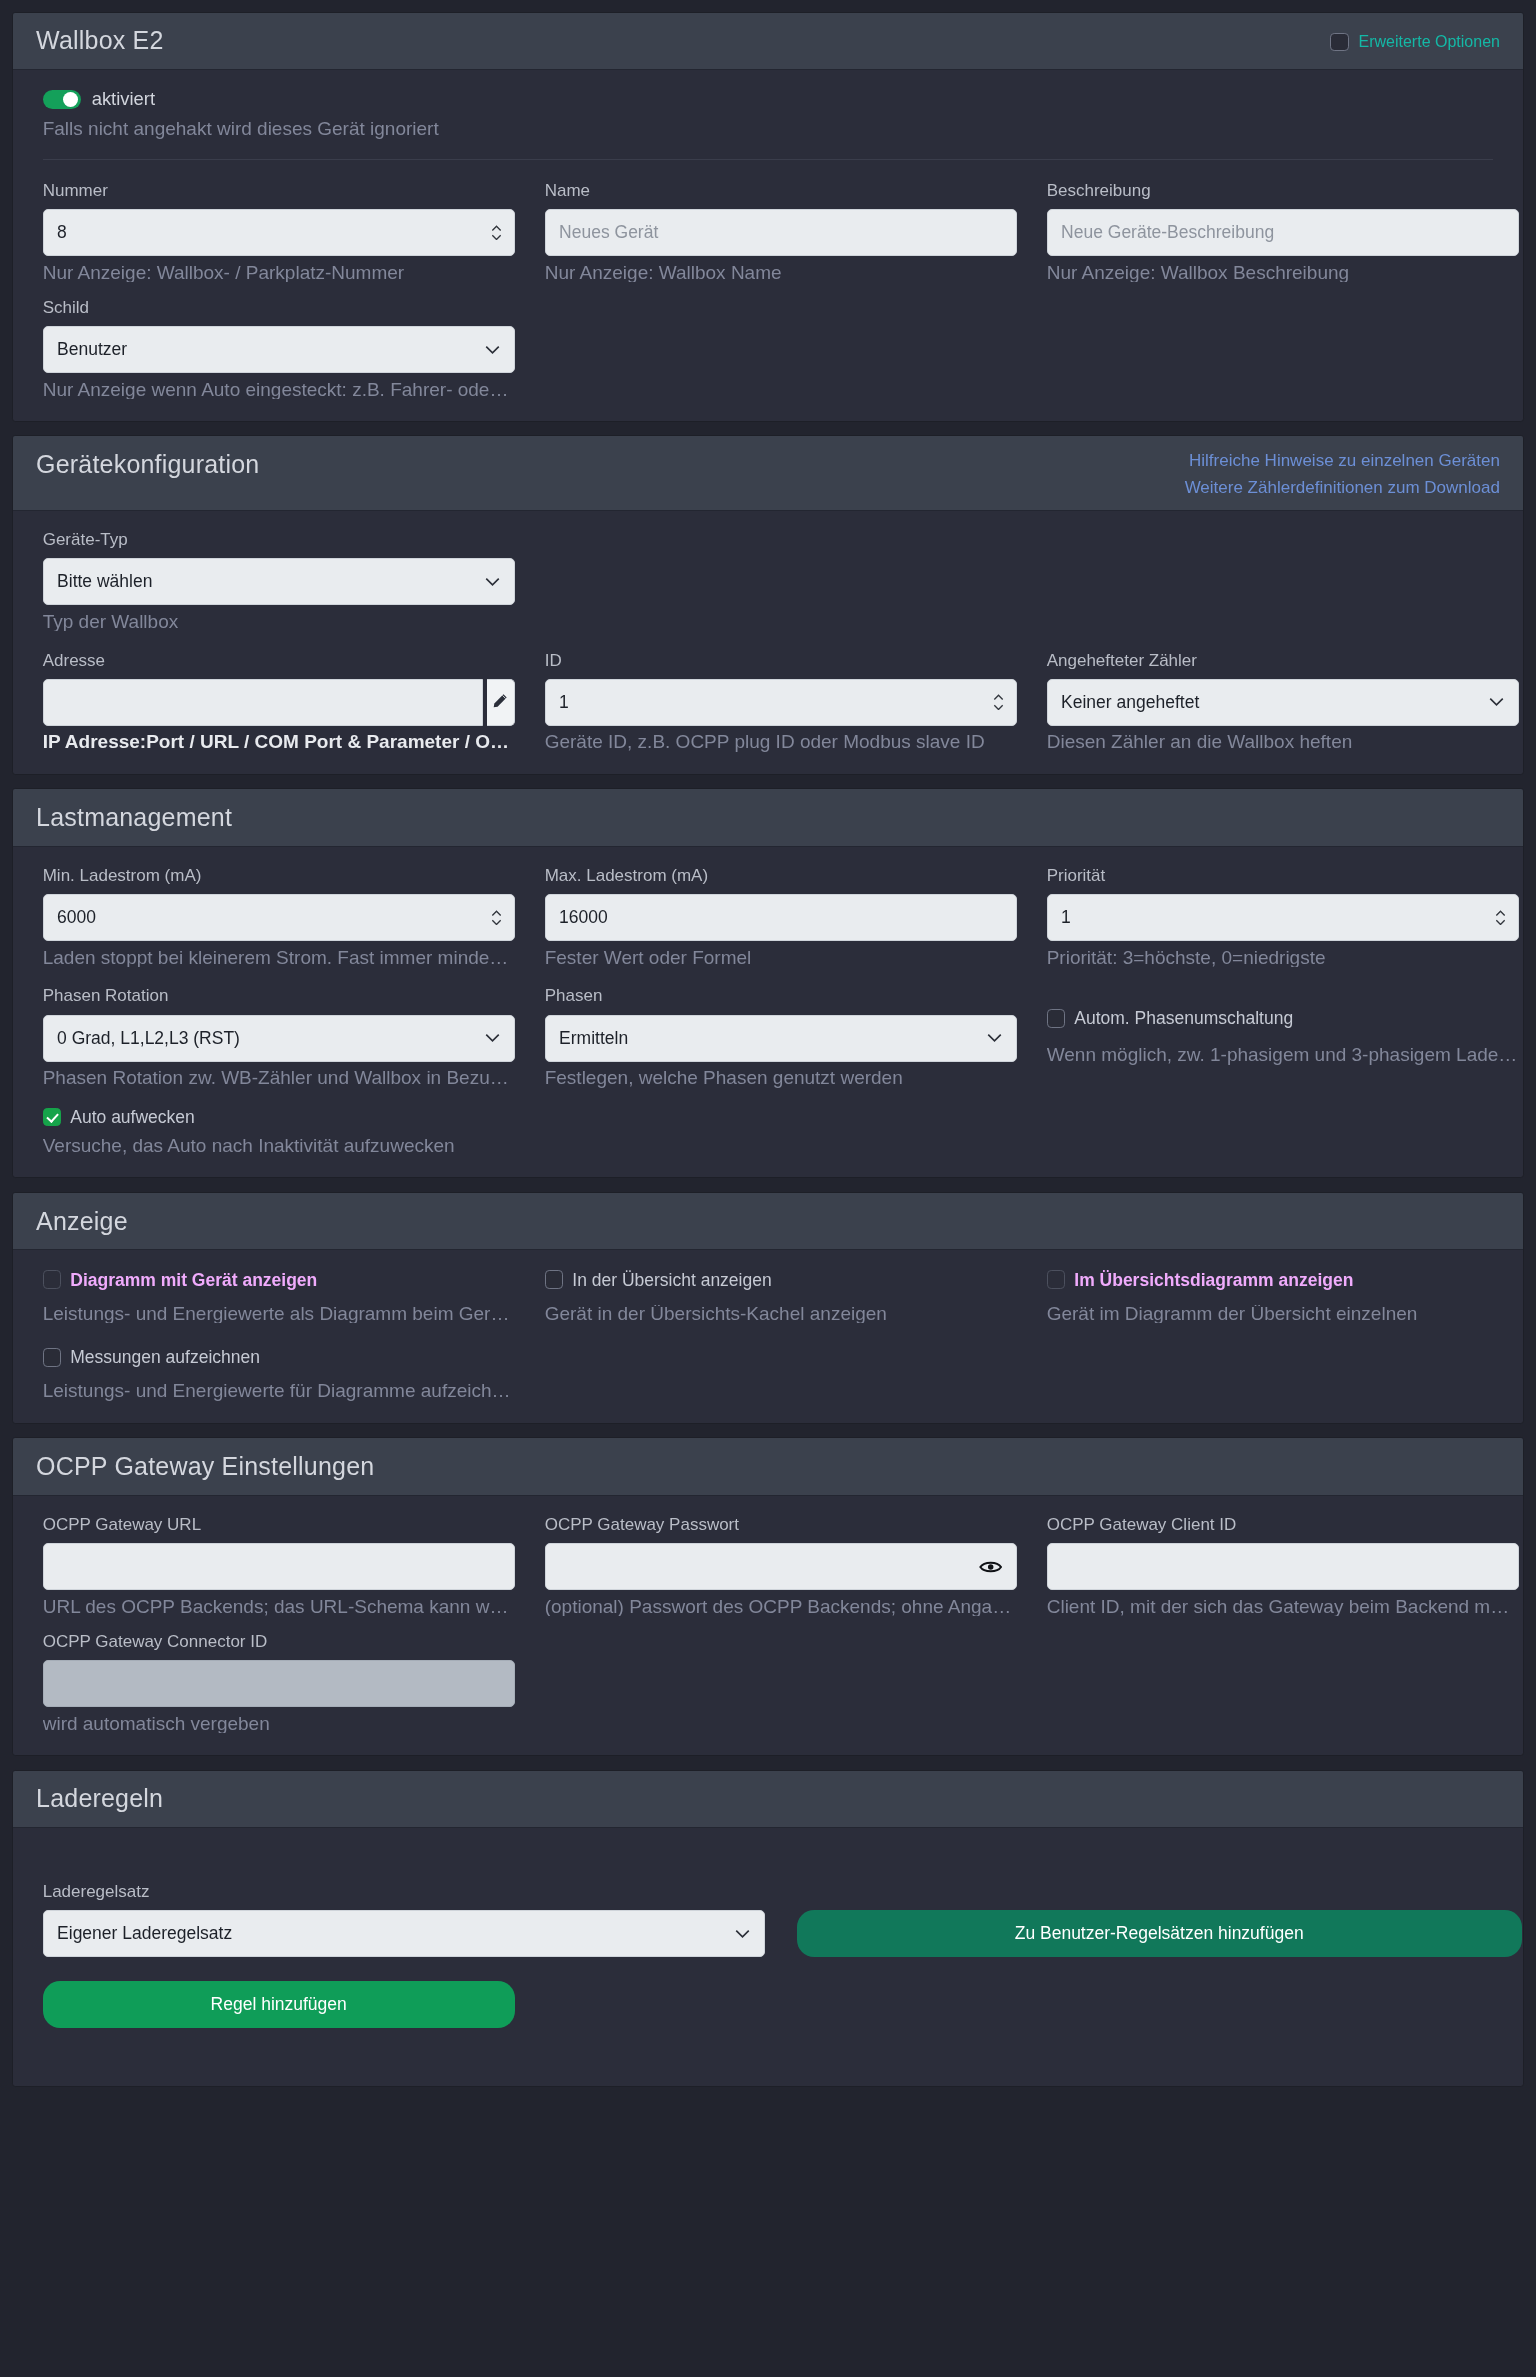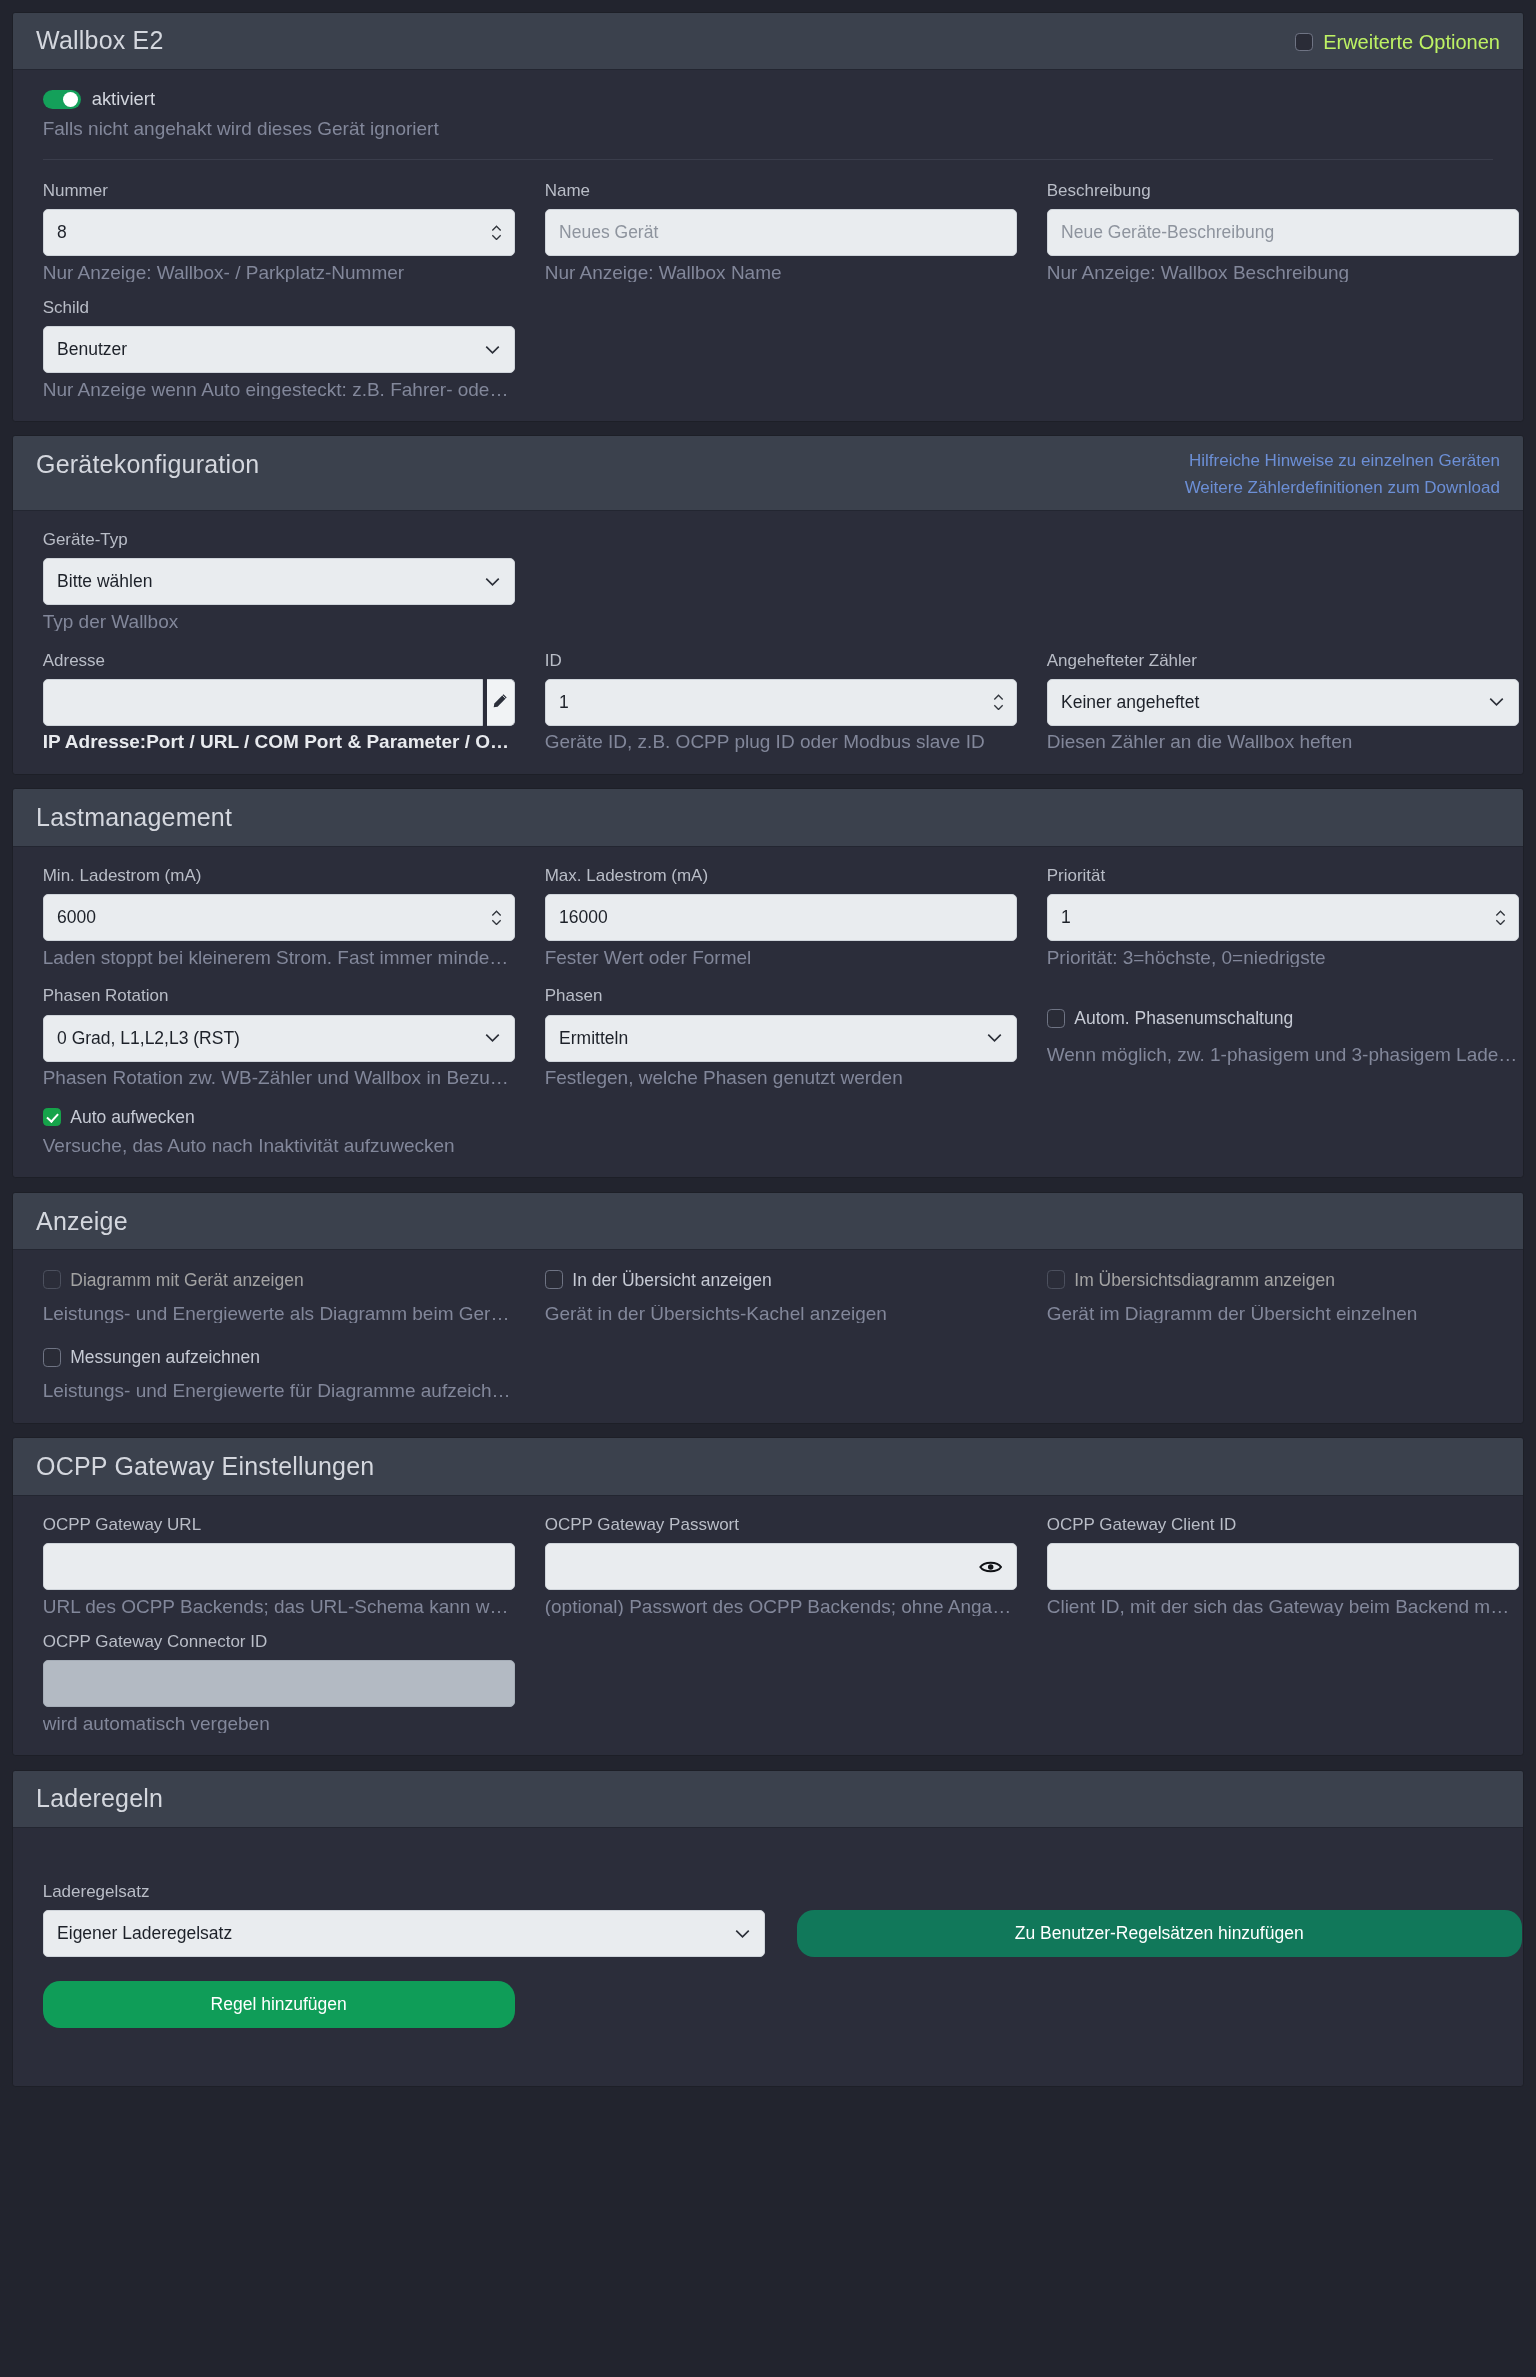--- a/index.html
+++ b/index.html
@@ -66,22 +66,22 @@
   .cb.checked::after {
     content: "";
     position: absolute; left: 5.8px; top: 2.5px;
     width: 5px; height: 9.2px;
     border: solid #fff; border-width: 0 2.1px 2.1px 0;
     transform: rotate(42deg);
   }
   .cb.disabled { border-color: #4c505e; background: #2b2d39; }
   .cb-row { display: flex; align-items: center; gap: 9.2px; }
   .cb-label { color: #c6cad4; font-size: 17.5px; line-height: 22px; }
-  .cb-label.muted { color: #a3a3a3; }
-  .cb-label.hdr { color: #bef264; font-size: 20px; }
+  .cb-label.muted { color: #f0abfc; font-weight: bold; }
+  .cb-label.hdr { color: #14b8a6; font-size: 16px; }
 
   
   .toggle-row { display: flex; align-items: center; gap: 11px; }
   .toggle {
     width: 38px; height: 19px;
     border-radius: 10px;
     background: #14a05a;
     position: relative;
     flex: 0 0 auto;
   }

